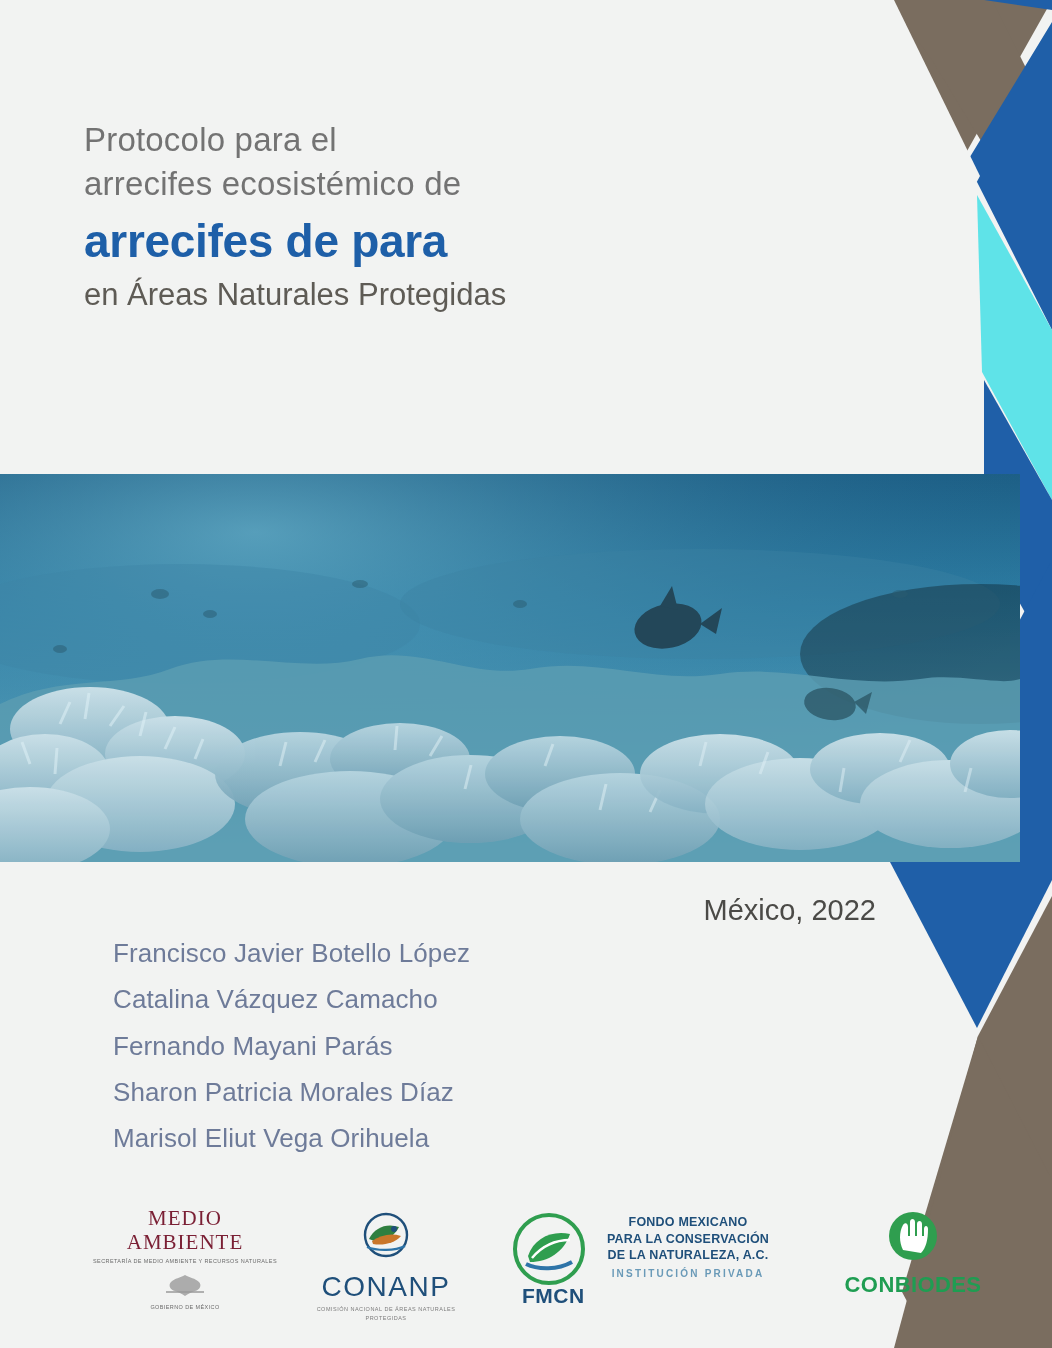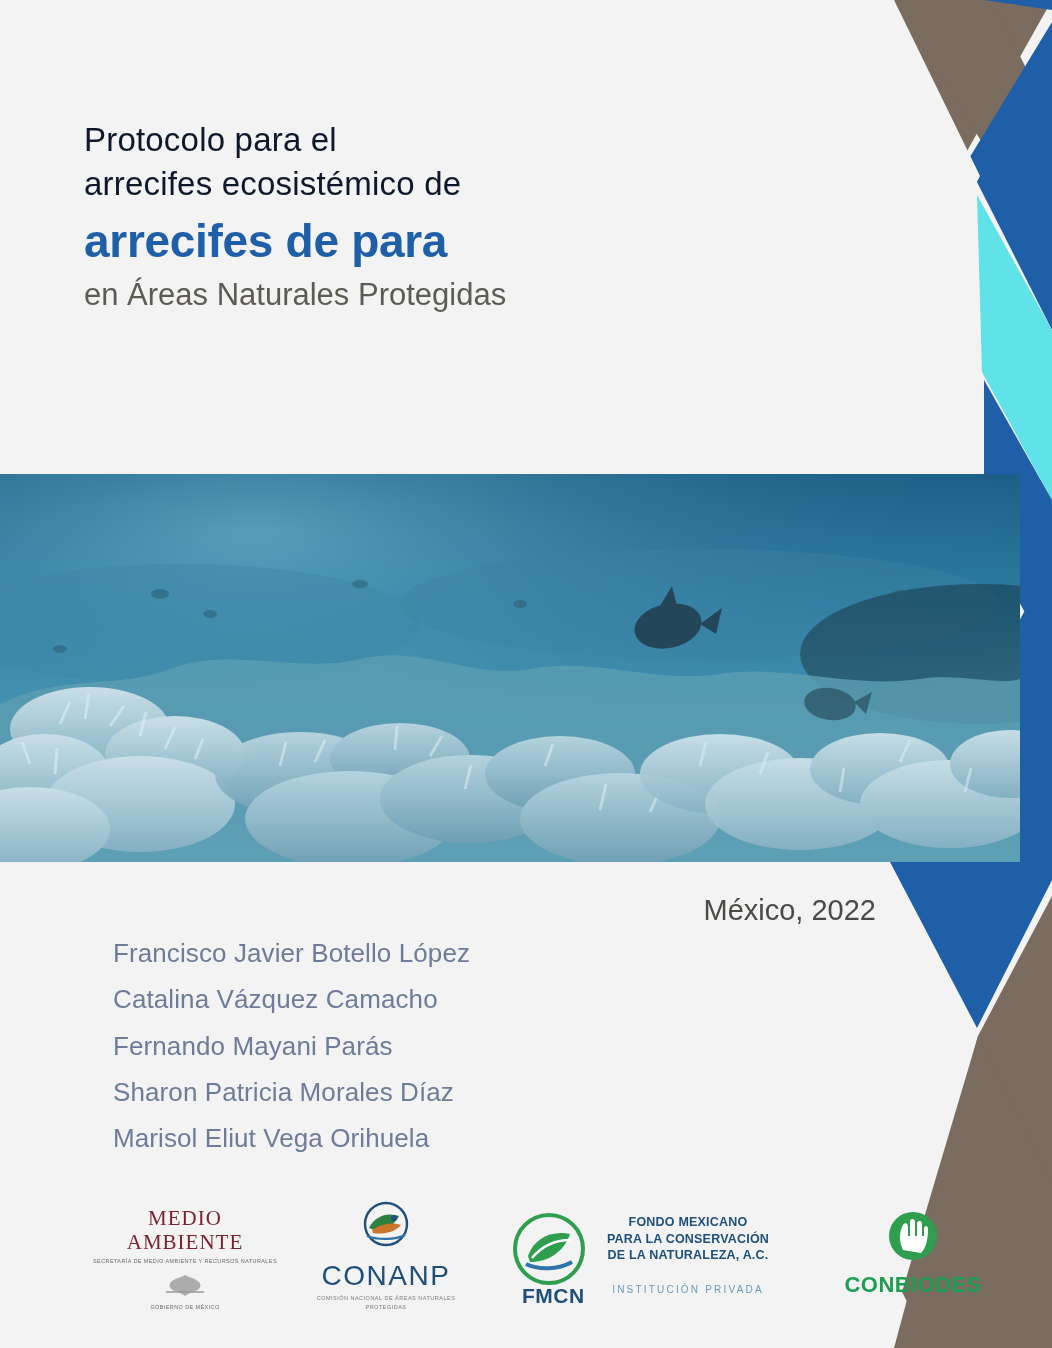--- a/index.html
+++ b/index.html
@@ -30,21 +30,21 @@
   .title-block {
     position: absolute;
     left: 84px;
     top: 118px;
     width: 640px;
   }
   .title-line1,
   .title-line2 {
     font-size: 33px;
     font-weight: 400;
-    color: #0f172a;
+    color: #737373;
     line-height: 1.33;
     letter-spacing: 0.2px;
   }
   .title-main {
     font-size: 46px;
     font-weight: 700;
     color: #1e5fa8;
     line-height: 1.28;
     margin-top: 6px;
     letter-spacing: -0.3px;
@@ -129,21 +129,21 @@
     line-height: 1.5;
   }
   .logo-medio .eagle {
     margin-top: 6px;
     font-size: 9px;
     color: #8a8a8a;
     letter-spacing: 0.5px;
   }
 
   
-  .logo-conanp { left: 296px; top: 4px; width: 180px; }
+  .logo-conanp { left: 296px; top: 15px; width: 180px; }
   .logo-conanp .cn-word {
     font-size: 28px;
     letter-spacing: 1.5px;
     color: #1f4f7a;
     font-weight: 400;
     margin-top: 4px;
   }
   .logo-conanp .cn-sub {
     font-size: 5.5px;
     color: #7c7c7c;
@@ -167,21 +167,22 @@
     font-size: 12.5px;
     font-weight: 700;
     color: #1f4f7a;
     line-height: 1.32;
     letter-spacing: 0.2px;
   }
   .logo-fmcn .fm-priv {
     font-size: 10px;
     color: #6a9ab8;
     letter-spacing: 2.2px;
-    margin-top: 20px;
+    margin-top: 4px;
+    font-weight: bold;
   }
   .logo-fmcn .fm-acro {
     position: absolute;
     left: 10px;
     top: 74px;
     font-size: 21px;
     font-weight: 700;
     color: #1f4f7a;
     letter-spacing: 0.5px;
   }

